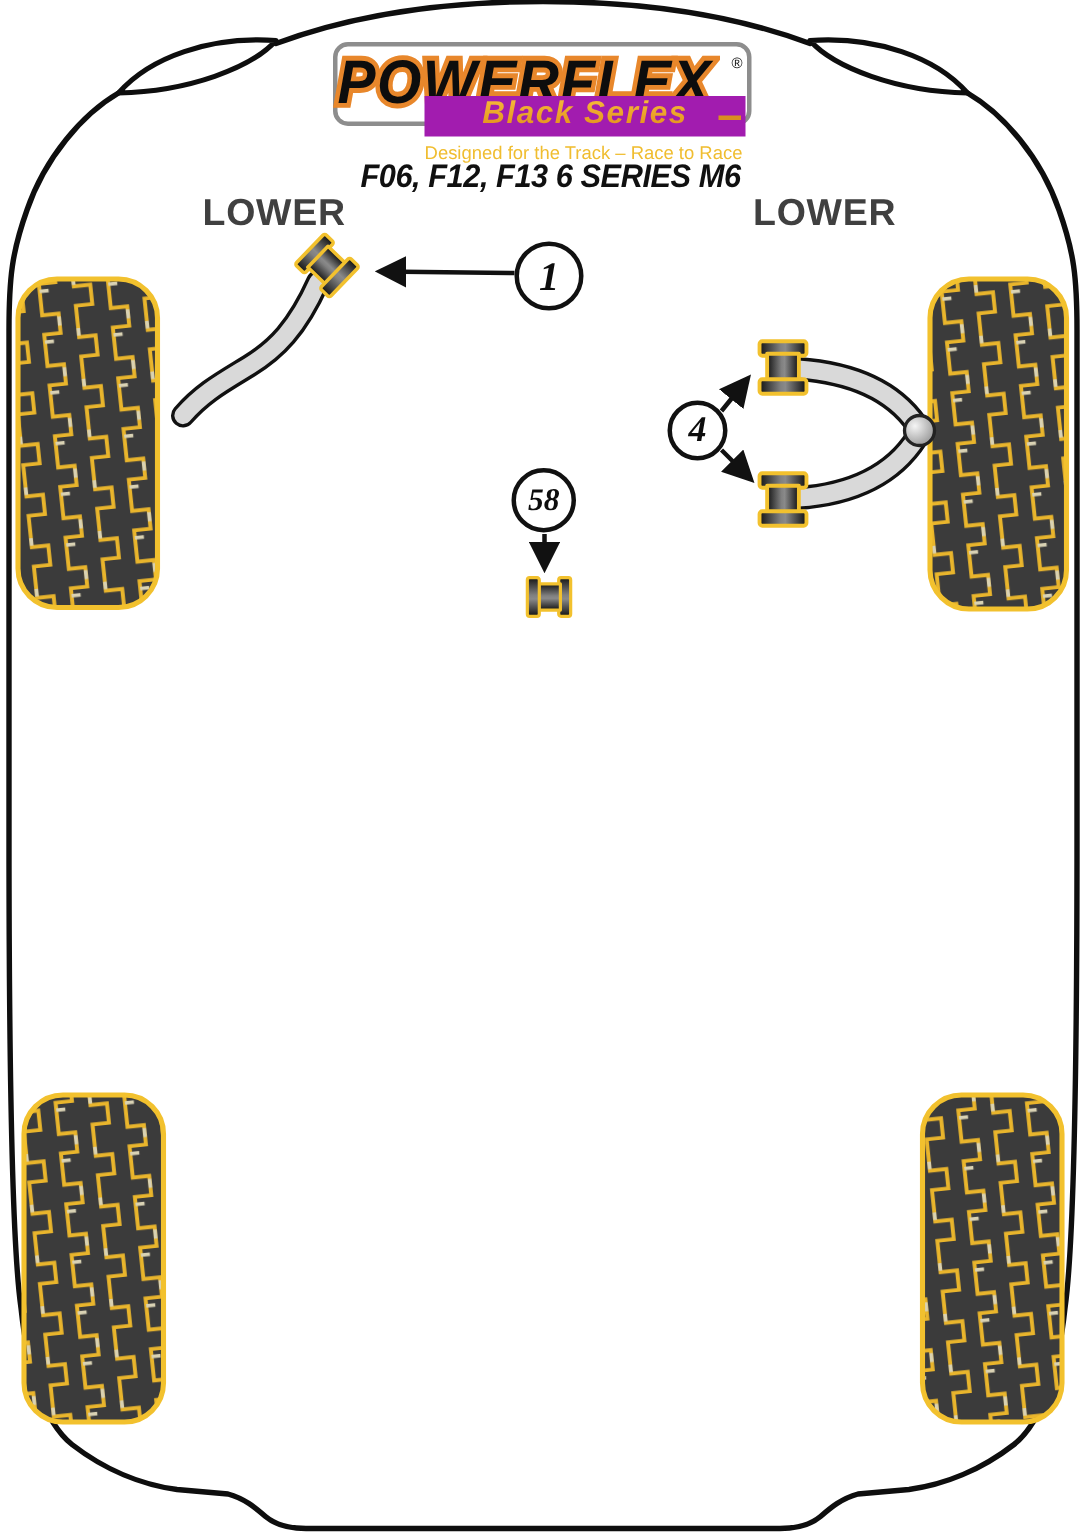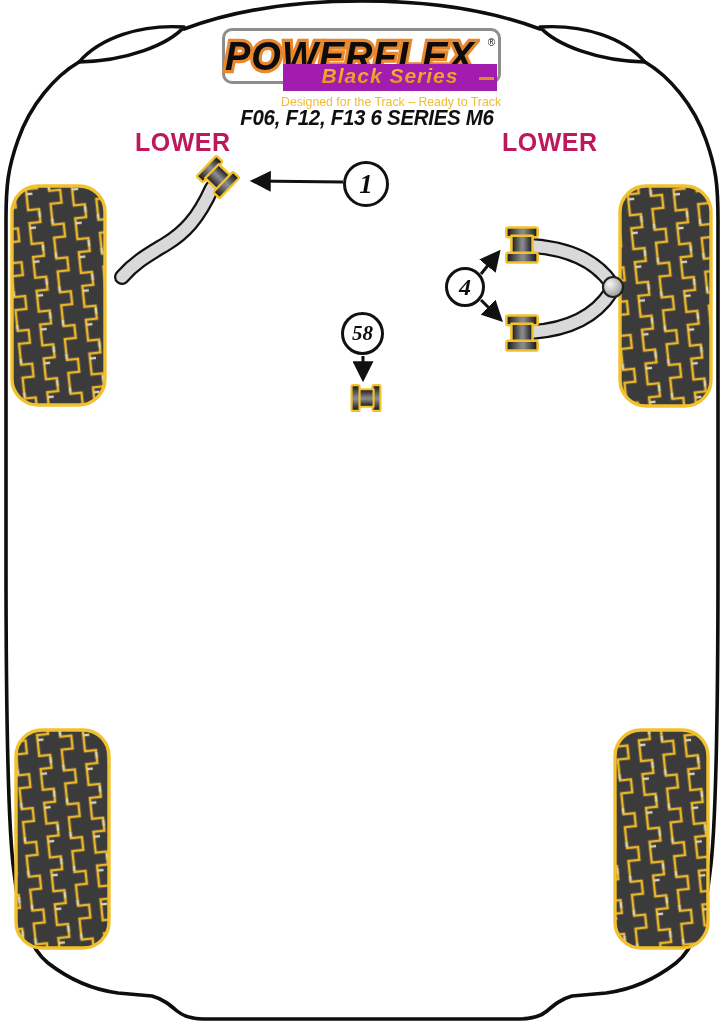--- a/index.html
+++ b/index.html
@@ -45,21 +45,21 @@
               display:flex;align-items:flex-start;justify-content:center;}
   .series-text{font-style:italic;font-weight:700;font-size:21px;letter-spacing:1px;
                background:linear-gradient(180deg,#F7BE3C 0%,#E08A18 100%);
                -webkit-background-clip:text;background-clip:text;color:transparent;white-space:nowrap;}
   .series-dash{position:absolute;right:3px;top:13px;width:15px;height:3px;background:#D98E1F;}
   .tagline{left:281px;top:95px;width:216px;text-align:center;z-index:2;
            font-size:12.3px;font-weight:500;color:var(--tagline-gold);white-space:nowrap;}
   .title{left:100px;top:106px;width:534px;text-align:center;z-index:2;
          font-style:italic;font-weight:800;font-size:20.5px;letter-spacing:-0.3px;color:#101010;
          transform:scaleY(1.06);white-space:nowrap;}
-  .side-label{z-index:2;font-weight:700;font-size:25px;letter-spacing:0.5px;color:#be185d;}
+  .side-label{z-index:2;font-weight:700;font-size:25px;letter-spacing:0.5px;color:#404040;}
   .lbl-lower{left:135px;top:128px;}
   .lbl-upper{left:502px;top:128px;}
   .callout{z-index:2;background:#fff;border:3.2px solid #111;border-radius:50%;
            display:flex;align-items:center;justify-content:center;
            font-family:"Liberation Serif",serif;font-style:italic;font-weight:700;color:#0d0d0d;}
   .c1{left:343px;top:161px;width:40px;height:40px;font-size:27px;}
   .c4{left:445px;top:267px;width:34px;height:34px;font-size:24px;}
   .c31{left:341px;top:312px;width:37px;height:37px;font-size:21px;}
 </style>
 </head>
@@ -148,21 +148,21 @@
       <span class="pf pf-front">POWERFLEX</span>
     </div>
     <span class="reg">®</span>
   </div>
 
   <div class="abs series-bar">
     <span class="series-text">Black Series</span>
     <span class="series-dash"></span>
   </div>
 
-  <div class="abs tagline">Designed for the Track – Ready to Track</div>
+  <div class="abs tagline">Designed for the Track – Race to Race</div>
 
   <div class="abs title">F06, F12, F13 6 SERIES M6</div>
 
   <div class="abs side-label lbl-lower">LOWER</div>
   <div class="abs side-label lbl-upper">LOWER</div>
 
   <div class="abs callout c1">1</div>
   <div class="abs callout c4">4</div>
   <div class="abs callout c31">58</div>
 

